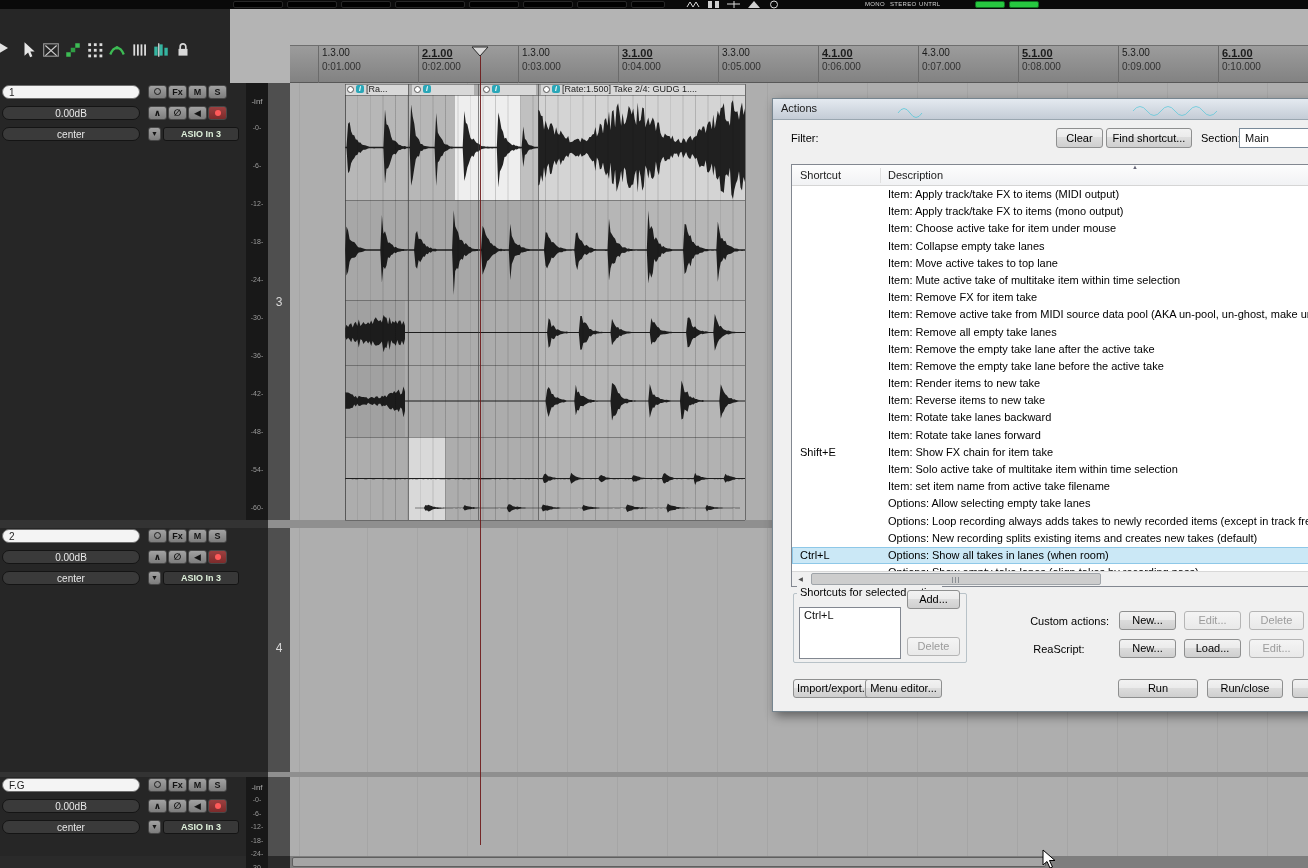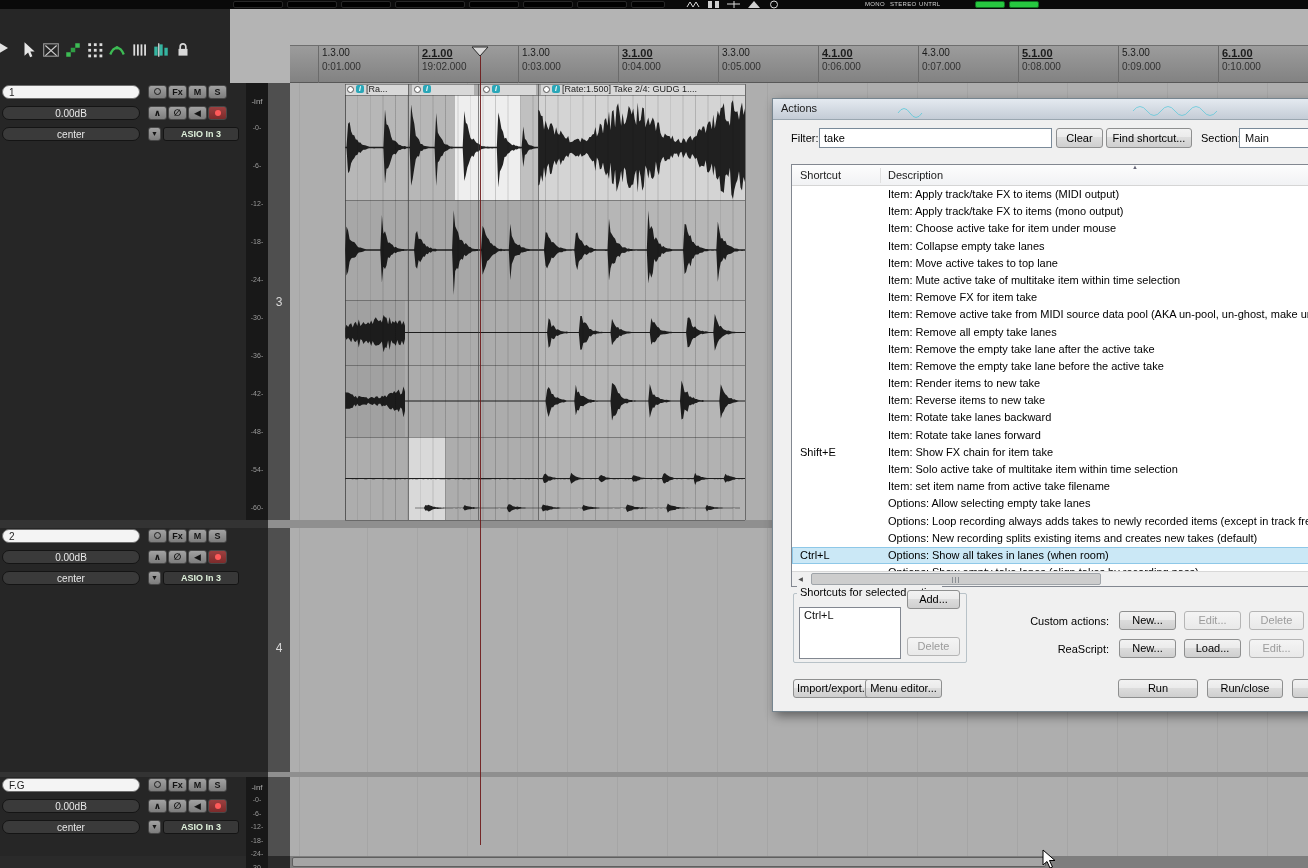--- a/index.html
+++ b/index.html
@@ -234,21 +234,21 @@
 
   <div id="ruler">
       <div class="rmark" style="left: 28px;">
         <div class="rtick"></div>
         <div class="rbeat">1.3.00</div>
         <div class="rtime">0:01.000</div>
       </div>
       <div class="rmark" style="left: 128px;">
         <div class="rtick"></div>
         <div class="rbeat bold">2.1.00</div>
-        <div class="rtime">19:02.000</div>
+        <div class="rtime">0:02.000</div>
       </div>
       <div class="rmark" style="left: 228px;">
         <div class="rtick"></div>
         <div class="rbeat">1.3.00</div>
         <div class="rtime">0:03.000</div>
       </div>
       <div class="rmark" style="left: 328px;">
         <div class="rtick"></div>
         <div class="rbeat bold">3.1.00</div>
         <div class="rtime">0:04.000</div>
@@ -490,21 +490,20 @@
     <div id="dlg-title">
       <span class="t">Actions</span>
       <svg width="600" height="21" style="position:absolute;left:0;top:0">
         <path d="M125 14 q6 -9 12 0 t12 0" stroke="#52c8da" fill="none" opacity="0.75"></path>
         <path d="M360 12 q7 -9 14 0 t14 0 t14 0 t14 0 t14 0 t14 0" stroke="#52c8da" fill="none" opacity="0.7"></path>
         <path d="M540 13 q6 -8 12 0 t12 0 t12 0" stroke="#52c8da" fill="none" opacity="0.7"></path>
       </svg>
     </div>
 
     <span class="lbl" style="left:18px;top:33px">Filter:</span>
-    <input class="txt" style="left: 46px; top: 29px; width: 233px;" value="take">
     <div class="btn" style="left:283px;top:29px;width:47px">Clear</div>
     <div class="btn" style="left:333px;top:29px;width:86px">Find shortcut...</div>
     <span class="lbl" style="left:428px;top:33px">Section:</span>
     <div class="combo" style="left:466px;top:29px;width:90px">
       <span>Main</span>
       
     </div>
 
     <div id="alist">
       <div id="ahead">
@@ -619,21 +618,21 @@
         <div class="shortitem">Ctrl+L</div>
       </div>
     <div class="btn sm" style="left:134px;top:491px;width:53px">Add...</div>
     <div class="btn sm dis" style="left:134px;top:538px;width:53px">Delete</div>
 
     <span class="lbl" style="left:236px;top:516px;width:100px;text-align:right">Custom actions:</span>
     <div class="btn sm" style="left:346px;top:512px;width:57px">New...</div>
     <div class="btn sm dis" style="left:411px;top:512px;width:57px">Edit...</div>
     <div class="btn sm dis" style="left:476px;top:512px;width:55px">Delete</div>
 
-    <span class="lbl" style="left:236px;top:544px;width:100px;text-align:right">ReaScript:</span>
+    <span class="lbl" style="left:236px;top:544px;width:100px;text-align:center">ReaScript:</span>
     <div class="btn sm" style="left:346px;top:540px;width:57px">New...</div>
     <div class="btn sm" style="left:411px;top:540px;width:57px">Load...</div>
     <div class="btn sm dis" style="left:476px;top:540px;width:55px">Edit...</div>
 
     <div class="btn sm" style="left:20px;top:580px;width:82px">Import/export...</div>
     <div class="btn sm" style="left:92px;top:580px;width:77px">Menu editor...</div>
     <div class="btn sm" style="left:345px;top:580px;width:80px">Run</div>
     <div class="btn sm" style="left:434px;top:580px;width:76px">Run/close</div>
     <div class="btn sm" style="left:519px;top:580px;width:70px"></div>
   </div>

